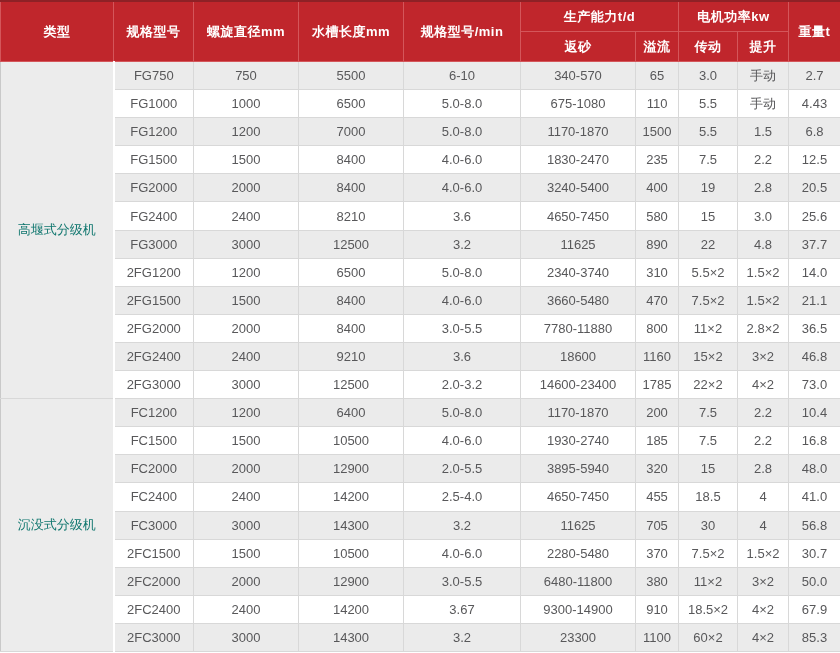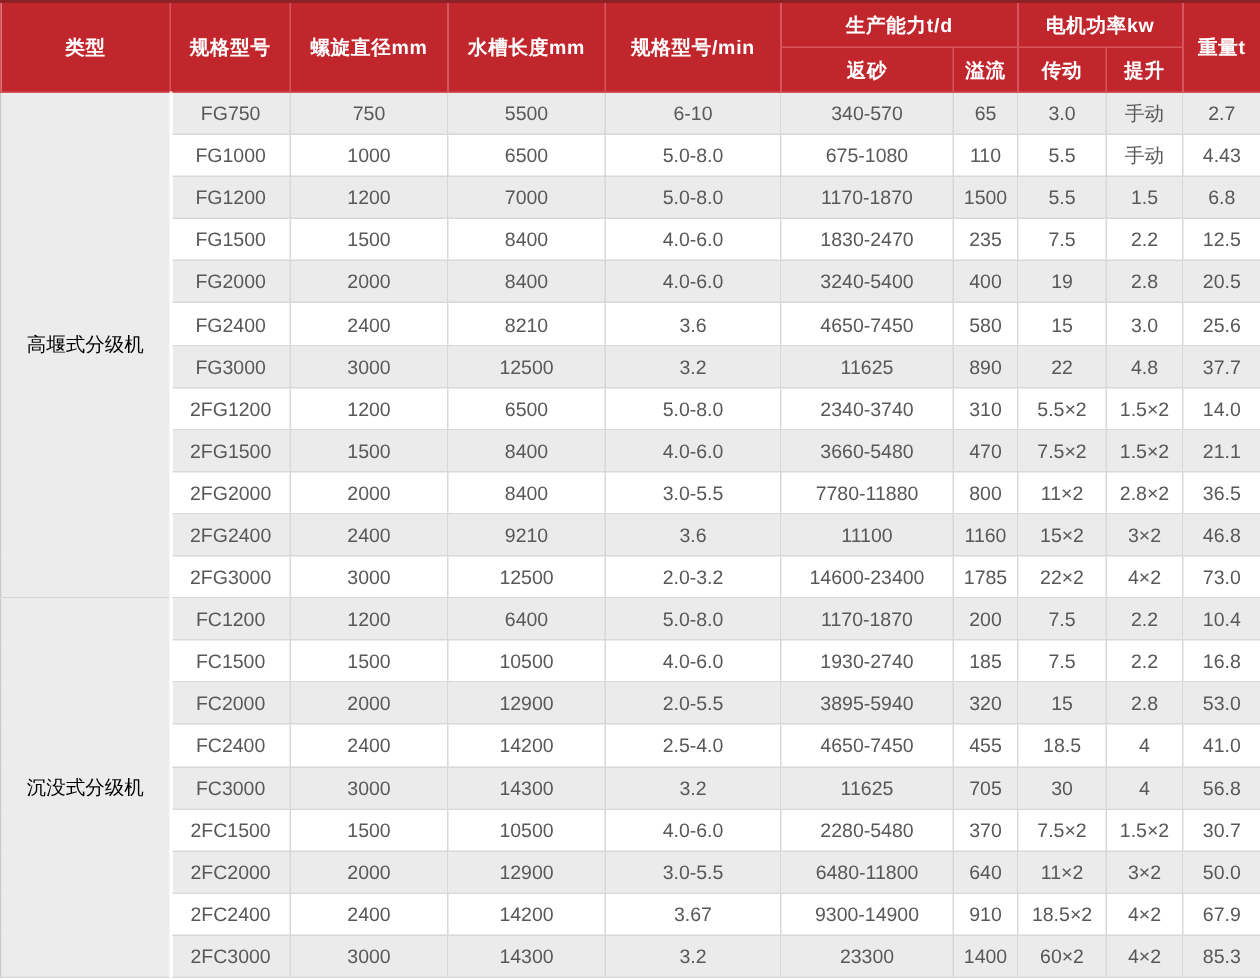--- a/index.html
+++ b/index.html
@@ -43,21 +43,21 @@
     white-space: nowrap;
     overflow: hidden;
   }
   table.spec-table tbody tr.stripe td {
     background: #ebebeb;
   }
   table.spec-table tbody td.type-cell {
     background: #ececec !important;
     border-right: 2px solid #ffffff;
     border-left: 1px solid #c9c9c9;
-    color: #000000;
+    color: #0f766e;
     margin-top: 44px;
   }
 </style>
 </head>
 <body>
 
 <div class="page">
   <table class="spec-table">
     <colgroup>
       <col style="width:113px">
@@ -199,21 +199,21 @@
           <td>800</td>
           <td>11×2</td>
           <td>2.8×2</td>
           <td>36.5</td>
         </tr>
         <tr class="stripe">
           <td>2FG2400</td>
           <td>2400</td>
           <td>9210</td>
           <td>3.6</td>
-          <td>11100</td>
+          <td>18600</td>
           <td>1160</td>
           <td>15×2</td>
           <td>3×2</td>
           <td>46.8</td>
         </tr>
         <tr>
           <td>2FG3000</td>
           <td>3000</td>
           <td>12500</td>
           <td>2.0-3.2</td>
@@ -248,21 +248,21 @@
         </tr>
         <tr class="stripe">
           <td>FC2000</td>
           <td>2000</td>
           <td>12900</td>
           <td>2.0-5.5</td>
           <td>3895-5940</td>
           <td>320</td>
           <td>15</td>
           <td>2.8</td>
-          <td>53.0</td>
+          <td>48.0</td>
         </tr>
         <tr>
           <td>FC2400</td>
           <td>2400</td>
           <td>14200</td>
           <td>2.5-4.0</td>
           <td>4650-7450</td>
           <td>455</td>
           <td>18.5</td>
           <td>4</td>
@@ -289,21 +289,21 @@
           <td>7.5×2</td>
           <td>1.5×2</td>
           <td>30.7</td>
         </tr>
         <tr class="stripe">
           <td>2FC2000</td>
           <td>2000</td>
           <td>12900</td>
           <td>3.0-5.5</td>
           <td>6480-11800</td>
-          <td>640</td>
+          <td>380</td>
           <td>11×2</td>
           <td>3×2</td>
           <td>50.0</td>
         </tr>
         <tr>
           <td>2FC2400</td>
           <td>2400</td>
           <td>14200</td>
           <td>3.67</td>
           <td>9300-14900</td>
@@ -311,20 +311,20 @@
           <td>18.5×2</td>
           <td>4×2</td>
           <td>67.9</td>
         </tr>
         <tr class="stripe">
           <td>2FC3000</td>
           <td>3000</td>
           <td>14300</td>
           <td>3.2</td>
           <td>23300</td>
-          <td>1400</td>
+          <td>1100</td>
           <td>60×2</td>
           <td>4×2</td>
           <td>85.3</td>
         </tr>
       </tbody>
   </table>
 </div>
 
 </body></html>

